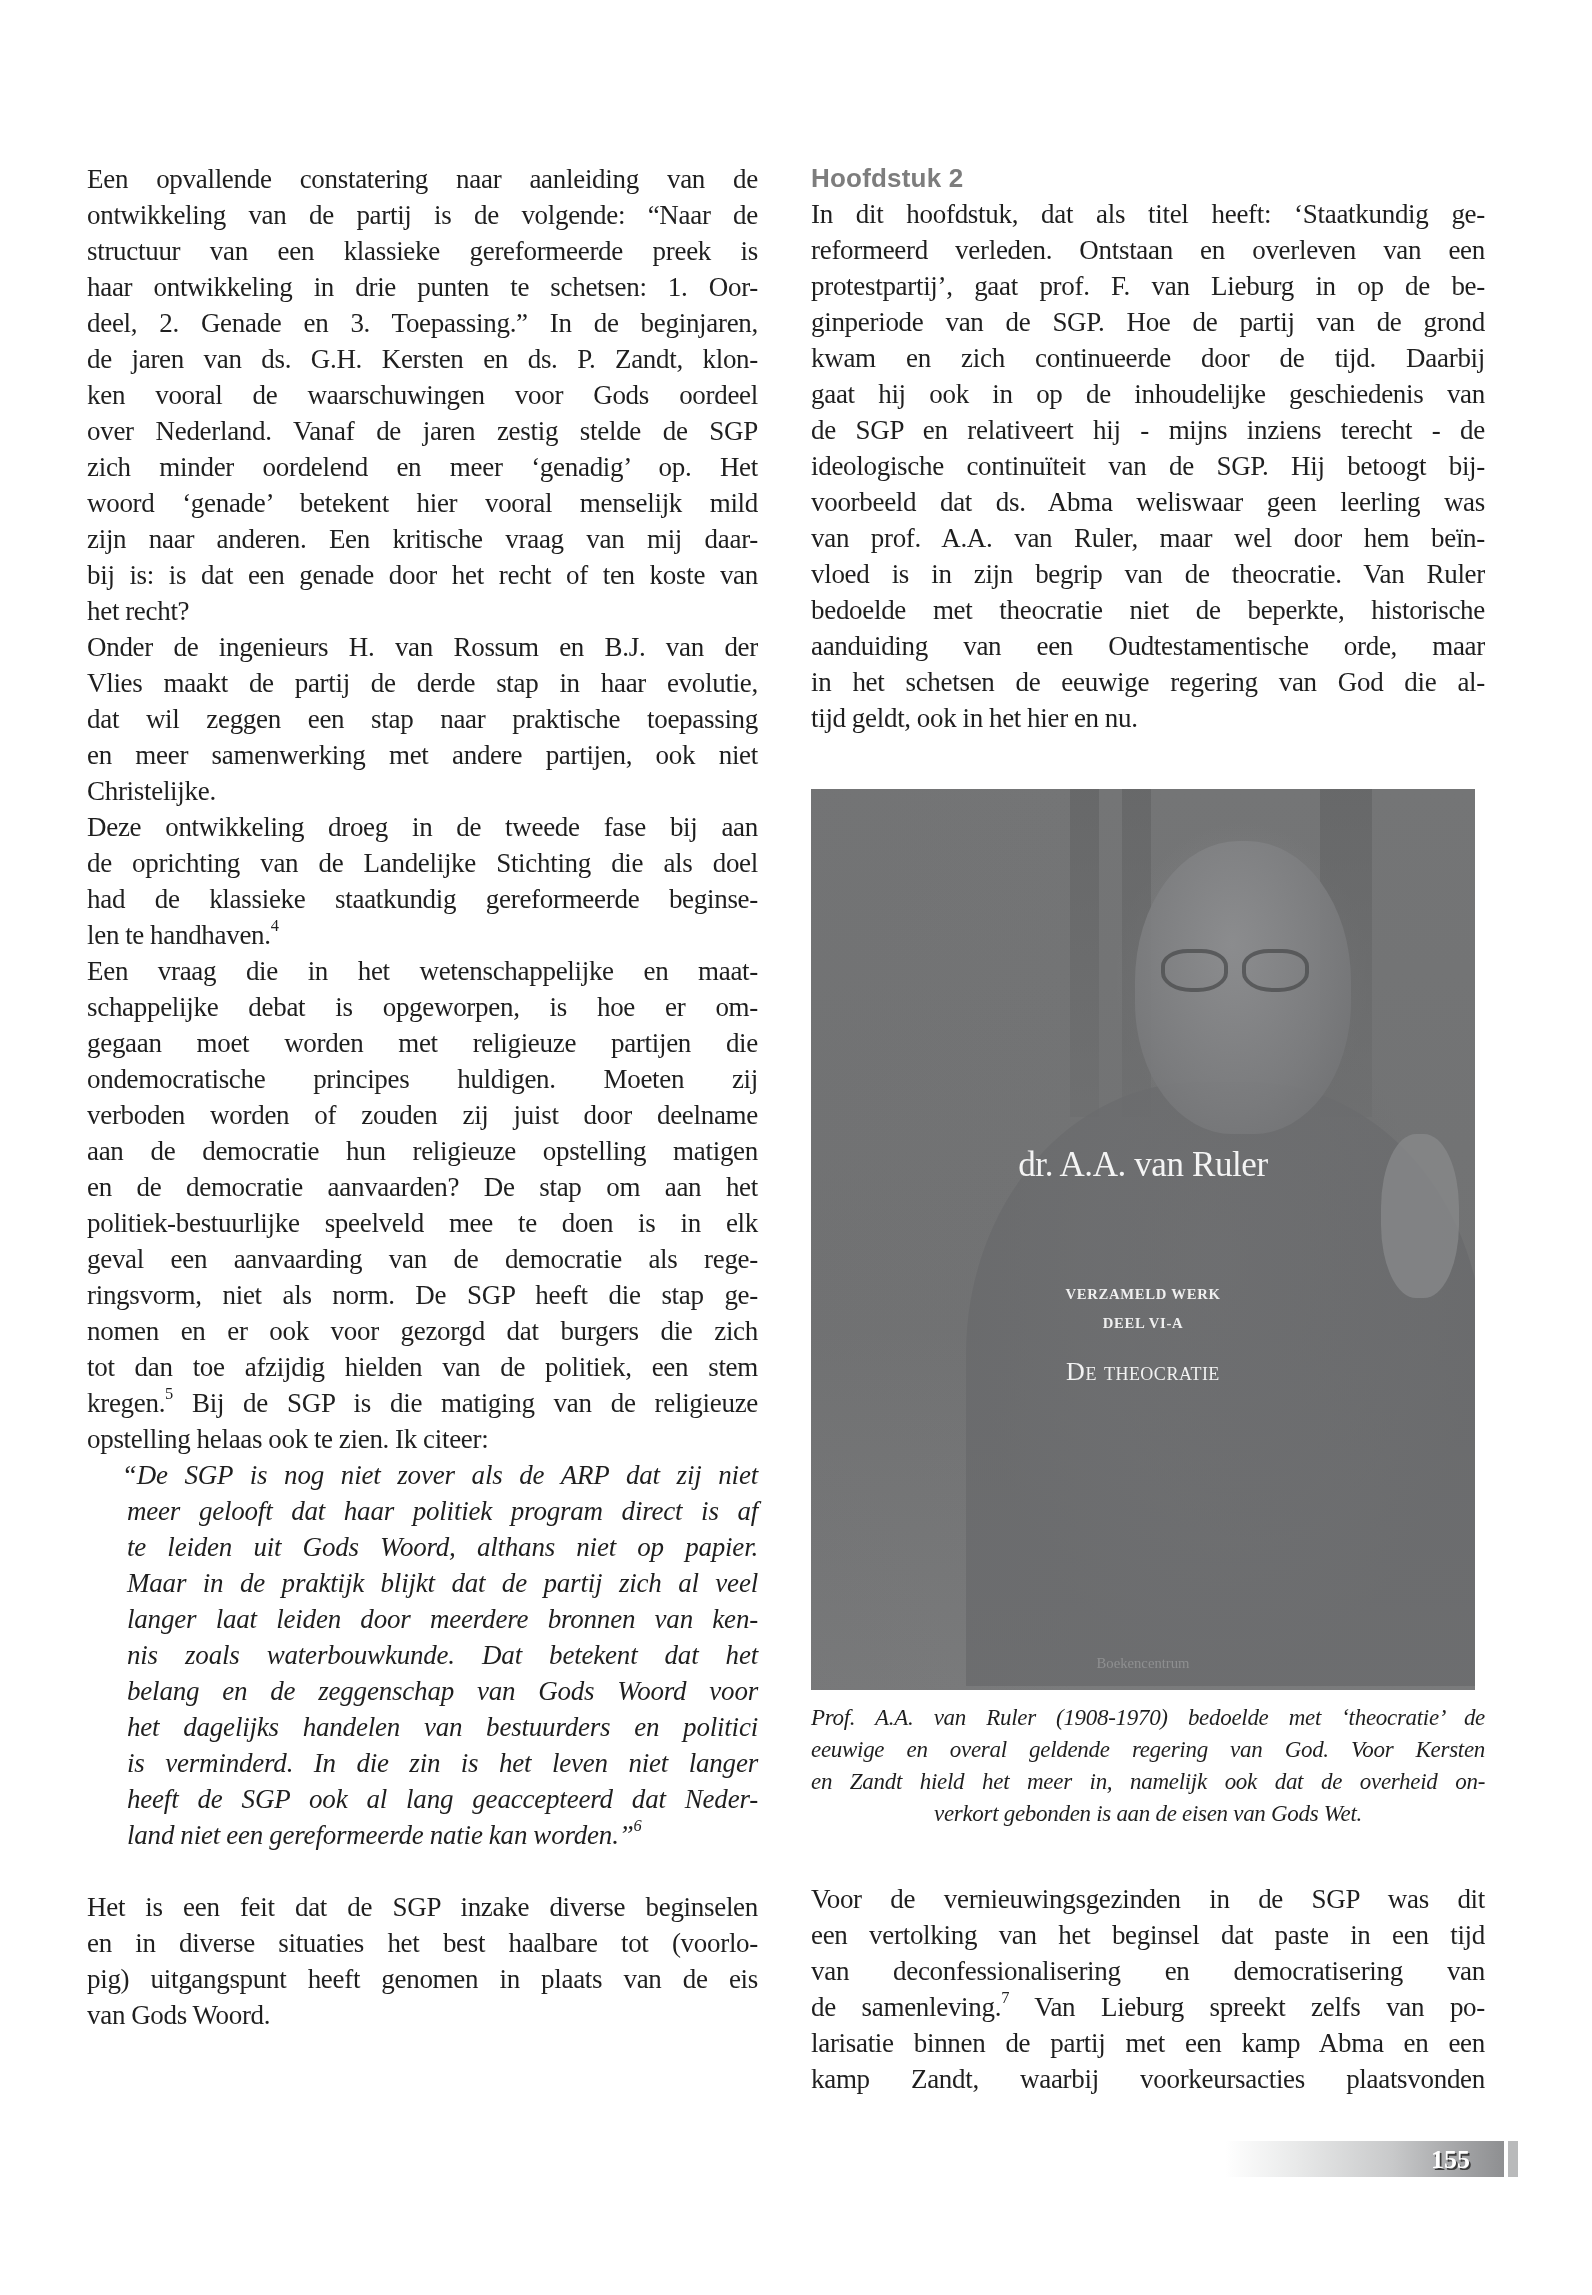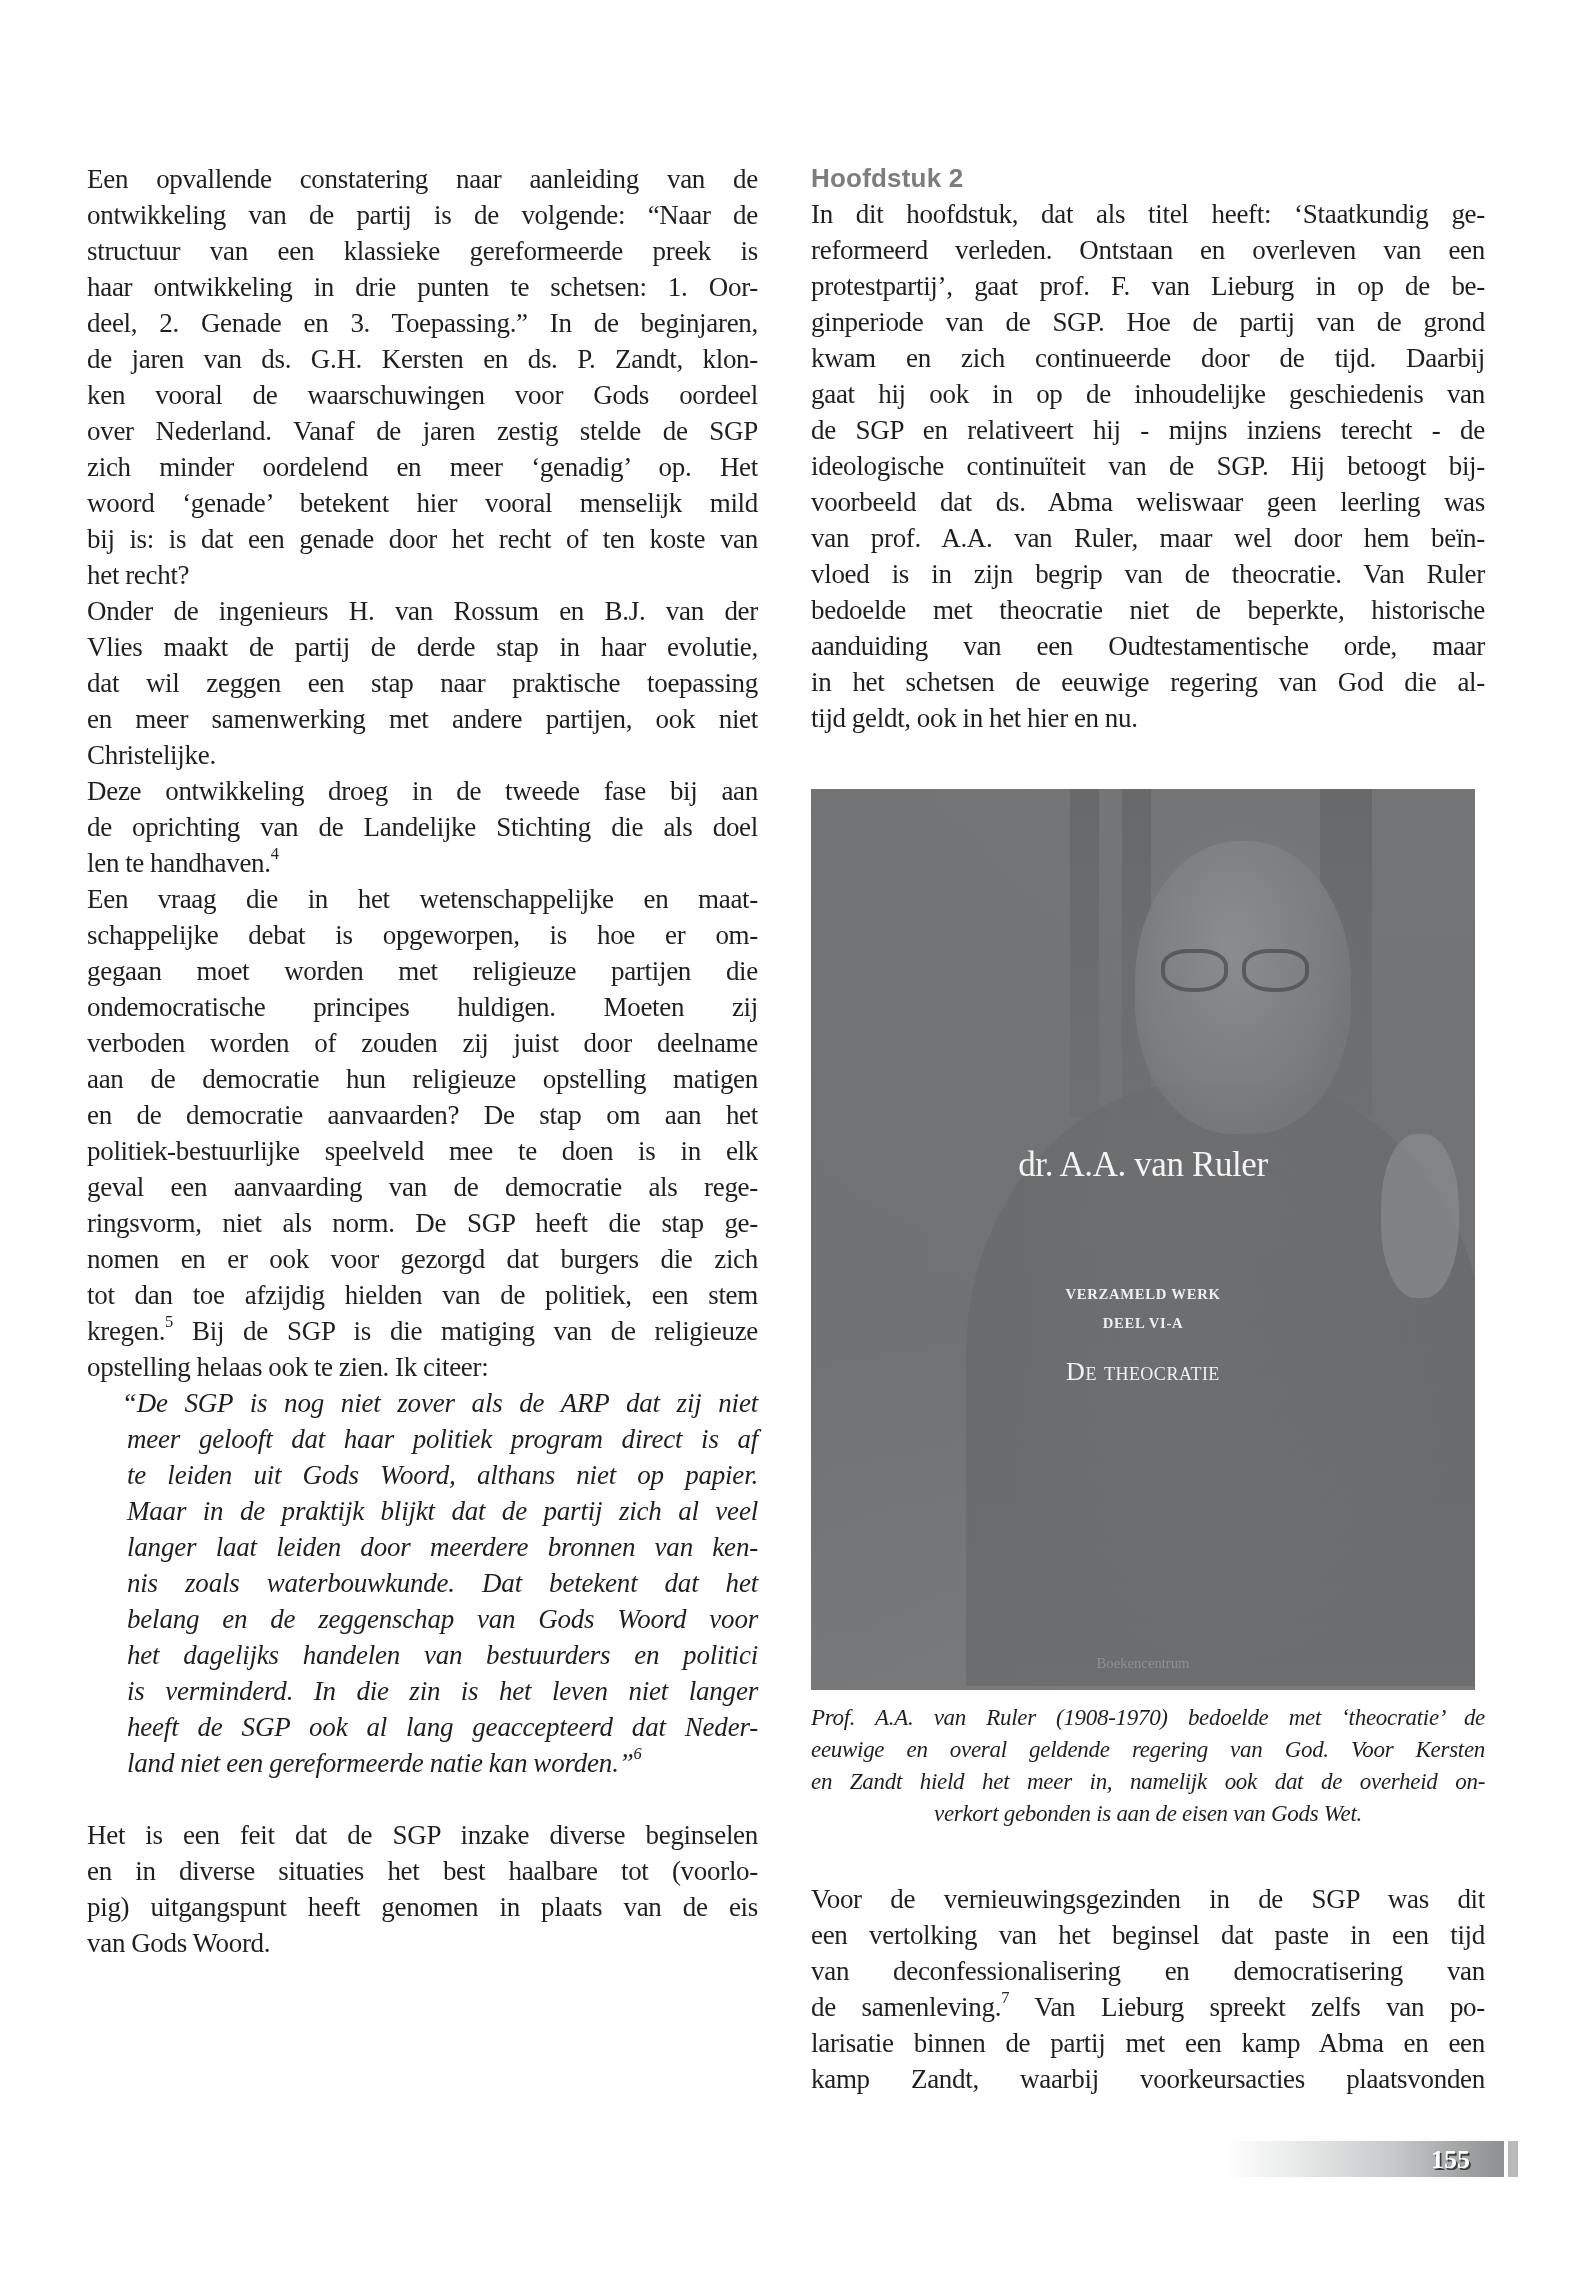--- a/index.html
+++ b/index.html
@@ -199,35 +199,37 @@
     <span class="line">Een opvallende constatering naar aanleiding van de</span>
     <span class="line">ontwikkeling van de partij is de volgende: “Naar de</span>
     <span class="line">structuur van een klassieke gereformeerde preek is</span>
     <span class="line">haar ontwikkeling in drie punten te schetsen: 1. Oor-</span>
     <span class="line">deel, 2. Genade en 3. Toepassing.” In de beginjaren,</span>
     <span class="line">de jaren van ds. G.H. Kersten en ds. P. Zandt, klon-</span>
     <span class="line">ken vooral de waarschuwingen voor Gods oordeel</span>
     <span class="line">over Nederland. Vanaf de jaren zestig stelde de SGP</span>
     <span class="line">zich minder oordelend en meer ‘genadig’ op. Het</span>
     <span class="line">woord ‘genade’ betekent hier vooral menselijk mild</span>
+    <span class="line">zijn naar anderen. Een kritische vraag van mij daar-</span>
     <span class="line">bij is: is dat een genade door het recht of ten koste van</span>
     <span class="line last">het recht?</span>
   </div>
 
   <div>
     <span class="line">Onder de ingenieurs H. van Rossum en B.J. van der</span>
     <span class="line">Vlies maakt de partij de derde stap in haar evolutie,</span>
     <span class="line">dat wil zeggen een stap naar praktische toepassing</span>
     <span class="line">en meer samenwerking met andere partijen, ook niet</span>
     <span class="line last">Christelijke.</span>
   </div>
 
   <div>
     <span class="line">Deze ontwikkeling droeg in de tweede fase bij aan</span>
     <span class="line">de oprichting van de Landelijke Stichting die als doel</span>
+    <span class="line">had de klassieke staatkundig gereformeerde beginse-</span>
     <span class="line last"><span>len te handhaven.</span><sup>4</sup></span>
   </div>
 
   <div>
     <span class="line">Een vraag die in het wetenschappelijke en maat-</span>
     <span class="line">schappelijke debat is opgeworpen, is hoe er om-</span>
     <span class="line">gegaan moet worden met religieuze partijen die</span>
     <span class="line">ondemocratische principes huldigen. Moeten zij</span>
     <span class="line">verboden worden of zouden zij juist door deelname</span>
     <span class="line">aan de democratie hun religieuze opstelling matigen</span>

